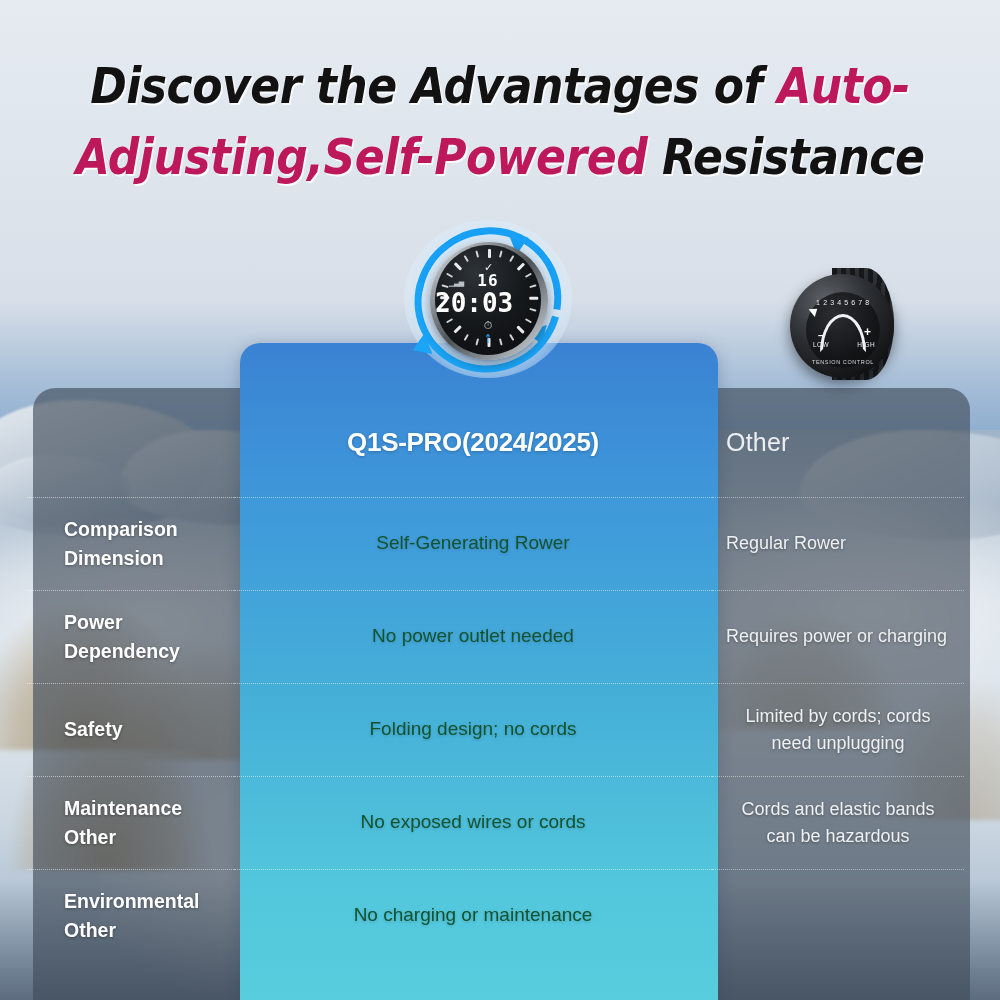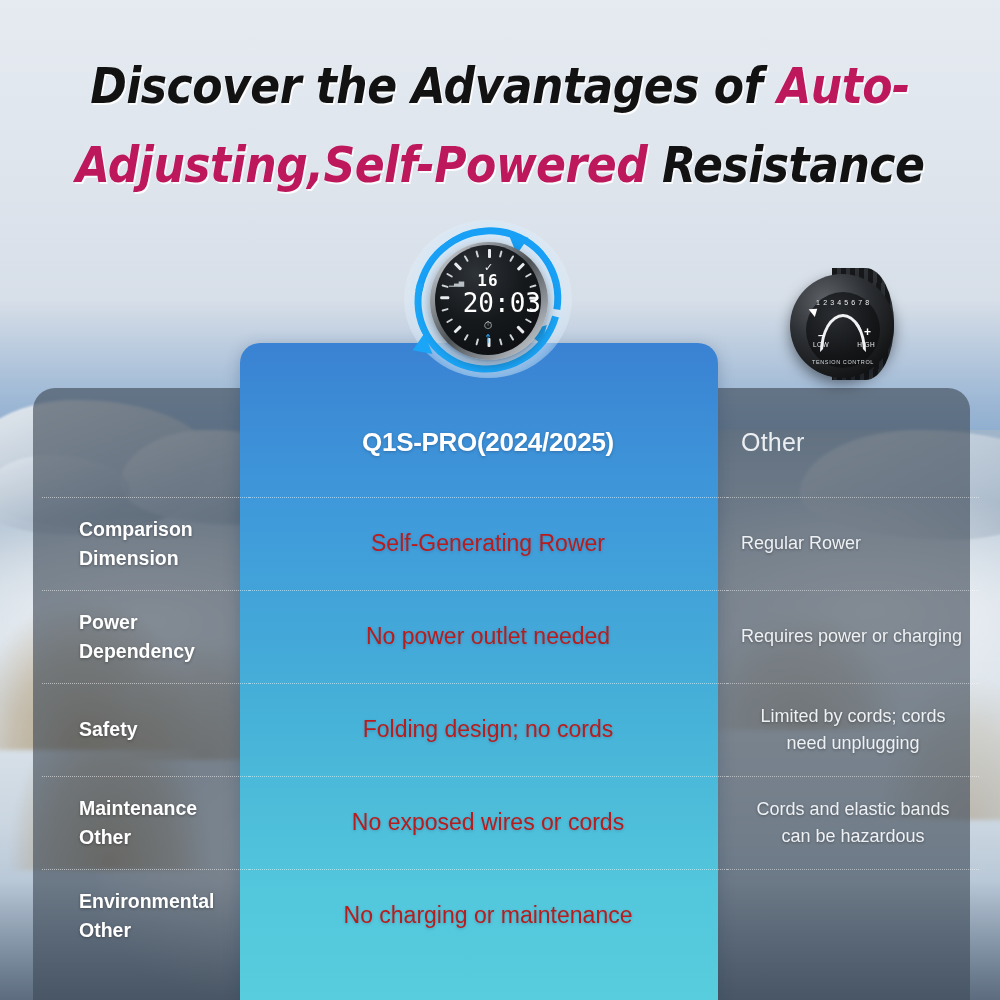--- a/index.html
+++ b/index.html
@@ -48,21 +48,21 @@
   
   #headline {
     position:absolute; z-index:6; left:0; right:0; top:62px;
     text-align:center; line-height:1.0;
     font-style:italic; font-weight:bold;
     letter-spacing:-0.5px;
     font-family:"DejaVu Sans Condensed","Liberation Sans", sans-serif;
   }
   #headline .ln { display:block; white-space:nowrap; }
   #headline .ln1 { font-size:49px; }
-  #headline .ln2 { font-size:49px; margin-top:30px; }
+  #headline .ln2 { font-size:49px; margin-top:22px; }
   #headline .blk {
     color:#121212;
     text-shadow:1.5px 1.5px 0 rgba(255,255,255,.85),-0.5px -0.5px 0 rgba(255,255,255,.5);
   }
   #headline .blu {
     color:#be185d;
     text-shadow:1.5px 1.5px 0 rgba(255,255,255,.85),-0.5px -0.5px 0 rgba(255,255,255,.5);
   }
 
   
@@ -94,21 +94,21 @@
   }
   .dev-face {
     position:absolute; left:37px; top:31px; width:106px; height:110px; border-radius:50%;
     background:radial-gradient(circle at 38% 26%,#2e3338 0%,#16191c 46%,#0a0c0e 100%);
     overflow:hidden;
   }
   .tick { position:absolute; left:50%; top:4px; width:2px; height:7px; background:#cfd4d8; transform-origin:50% 49px; border-radius:1px; }
   .tick.big { height:9px; width:2.5px; background:#e8ecef; }
   .dev-check { position:absolute; left:0; right:0; top:16px; text-align:center; color:#f3f6f8; font-size:11px; letter-spacing:-1px; }
   .dev-num  { position:absolute; left:0; right:0; top:26px; text-align:center; color:#ffffff; font-size:16px; font-weight:bold; font-family:"DejaVu Sans Mono", monospace; letter-spacing:1px; }
-  .dev-time { position:absolute; left:0; right:0; top:43px; text-align:right; color:#ffffff; font-size:26px; font-weight:normal; font-family:"DejaVu Sans Mono", monospace; letter-spacing:0px; }
+  .dev-time { position:absolute; left:0; right:0; top:43px; text-align:left; color:#ffffff; font-size:26px; font-weight:bold; font-family:"DejaVu Sans Mono", monospace; letter-spacing:0px; }
   .dev-sig  { position:absolute; left:14px; top:34px; color:#b9c0c6; font-size:7px; letter-spacing:-.5px; }
   .dev-clk  { position:absolute; left:0; right:0; top:74px; text-align:center; color:#c8ced3; font-size:11px; }
   .dev-bt   { position:absolute; left:0; right:0; top:88px; text-align:center; color:#2b9ff0; font-size:10px; font-weight:bold; }
 
   
   #knob { position:absolute; z-index:7; left:786px; top:266px; width:112px; height:120px; }
   .knob-body {
     position:absolute; left:4px; top:8px; width:104px; height:104px; border-radius:50%;
     background:radial-gradient(circle at 34% 26%,#5e6268 0%,#2c2f33 42%,#121314 78%,#0a0b0c 100%);
     box-shadow:0 6px 14px rgba(10,14,20,.5);
@@ -143,21 +143,21 @@
     backdrop-filter:blur(1px);
     overflow:hidden;
   }
   #bluecol {
     position:absolute; z-index:5; left:240px; top:343px; width:478px; height:657px;
     border-radius:20px 20px 0 0;
     background:linear-gradient(180deg,#3a82d3 0%,#3f9ada 26%,#46b0d8 55%,#52c6dc 82%,#58cddd 100%);
     box-shadow:0 3px 16px rgba(30,60,100,.28);
   }
   #grid {
-    position:absolute; z-index:8; left:42px; top:388px; width:750px; height:612px;
+    position:absolute; z-index:8; left:27px; top:388px; width:750px; height:612px;
     display:grid;
     grid-template-columns:207px 478px 252px;
     grid-template-rows:109px 93px 93px 93px 93px 93px;
   }
   .cell { display:flex; align-items:center; padding:0 14px; position:relative; }
   .cell.lbl   { justify-content:flex-start; padding-left:37px; }
   .cell.mid   { justify-content:center; text-align:center; }
   .cell.right { justify-content:flex-start; text-align:center; }
 
   .divider { position:absolute; left:0; right:0; top:0; border-top:1.5px dotted rgba(255,255,255,.5); }
@@ -167,21 +167,21 @@
     color:#ffffff; font-size:26px; font-weight:bold; letter-spacing:-.3px;
     text-shadow:0 1px 3px rgba(20,50,90,.35);
   }
   .hdr-right { color:#eceff2; font-size:25px; font-weight:400; letter-spacing:.2px; }
 
   .lbl-txt {
     color:#ffffff; font-size:19.5px; font-weight:bold; line-height:1.45;
     text-shadow:0 1px 3px rgba(0,0,0,.35);
   }
   .mid-txt {
-    color:#b91c1c; font-size:23px; font-weight:500; line-height:1.4;
+    color:#14532d; font-size:19px; font-weight:500; line-height:1.4;
     text-shadow:0 1px 3px rgba(20,60,100,.25);
   }
   .right-txt {
     color:#eef1f4; font-size:18px; font-weight:400; line-height:1.45;
     text-shadow:0 1px 3px rgba(0,0,0,.35);
   }
 </style>
 </head>
 <body>
 

